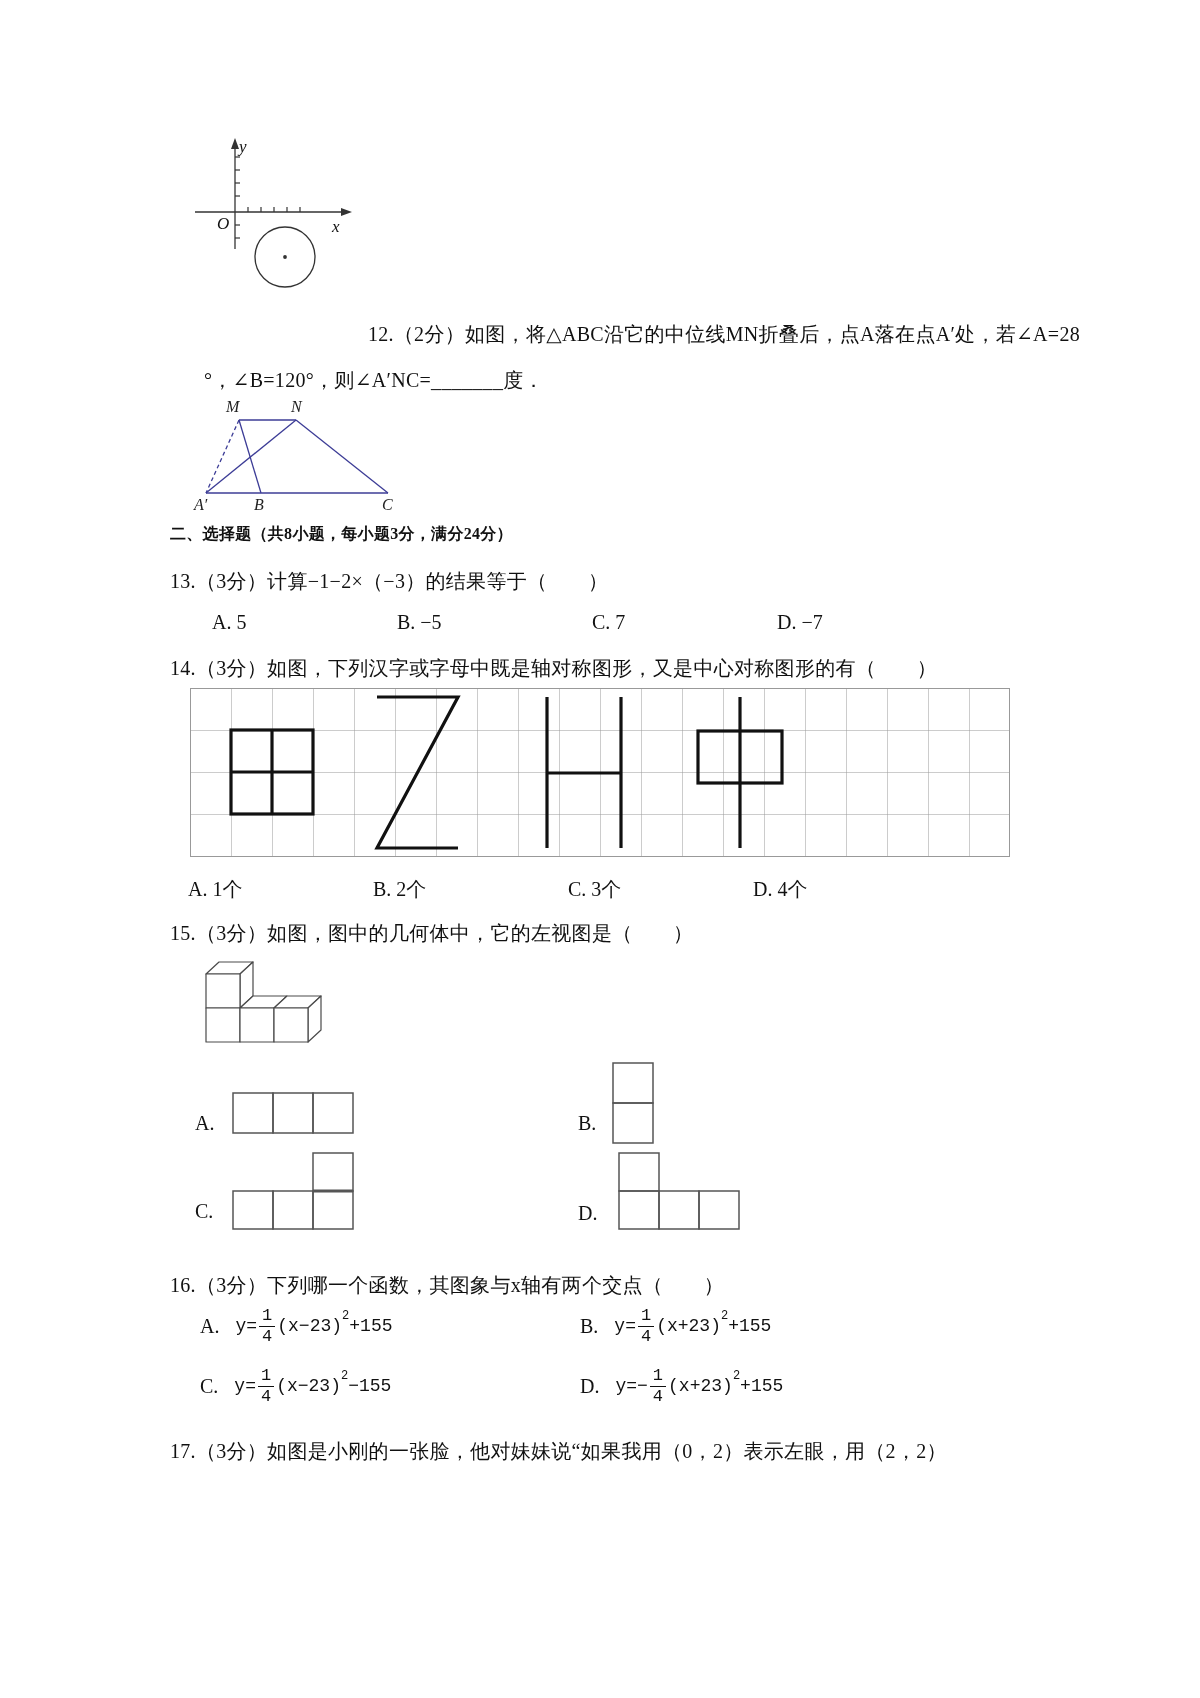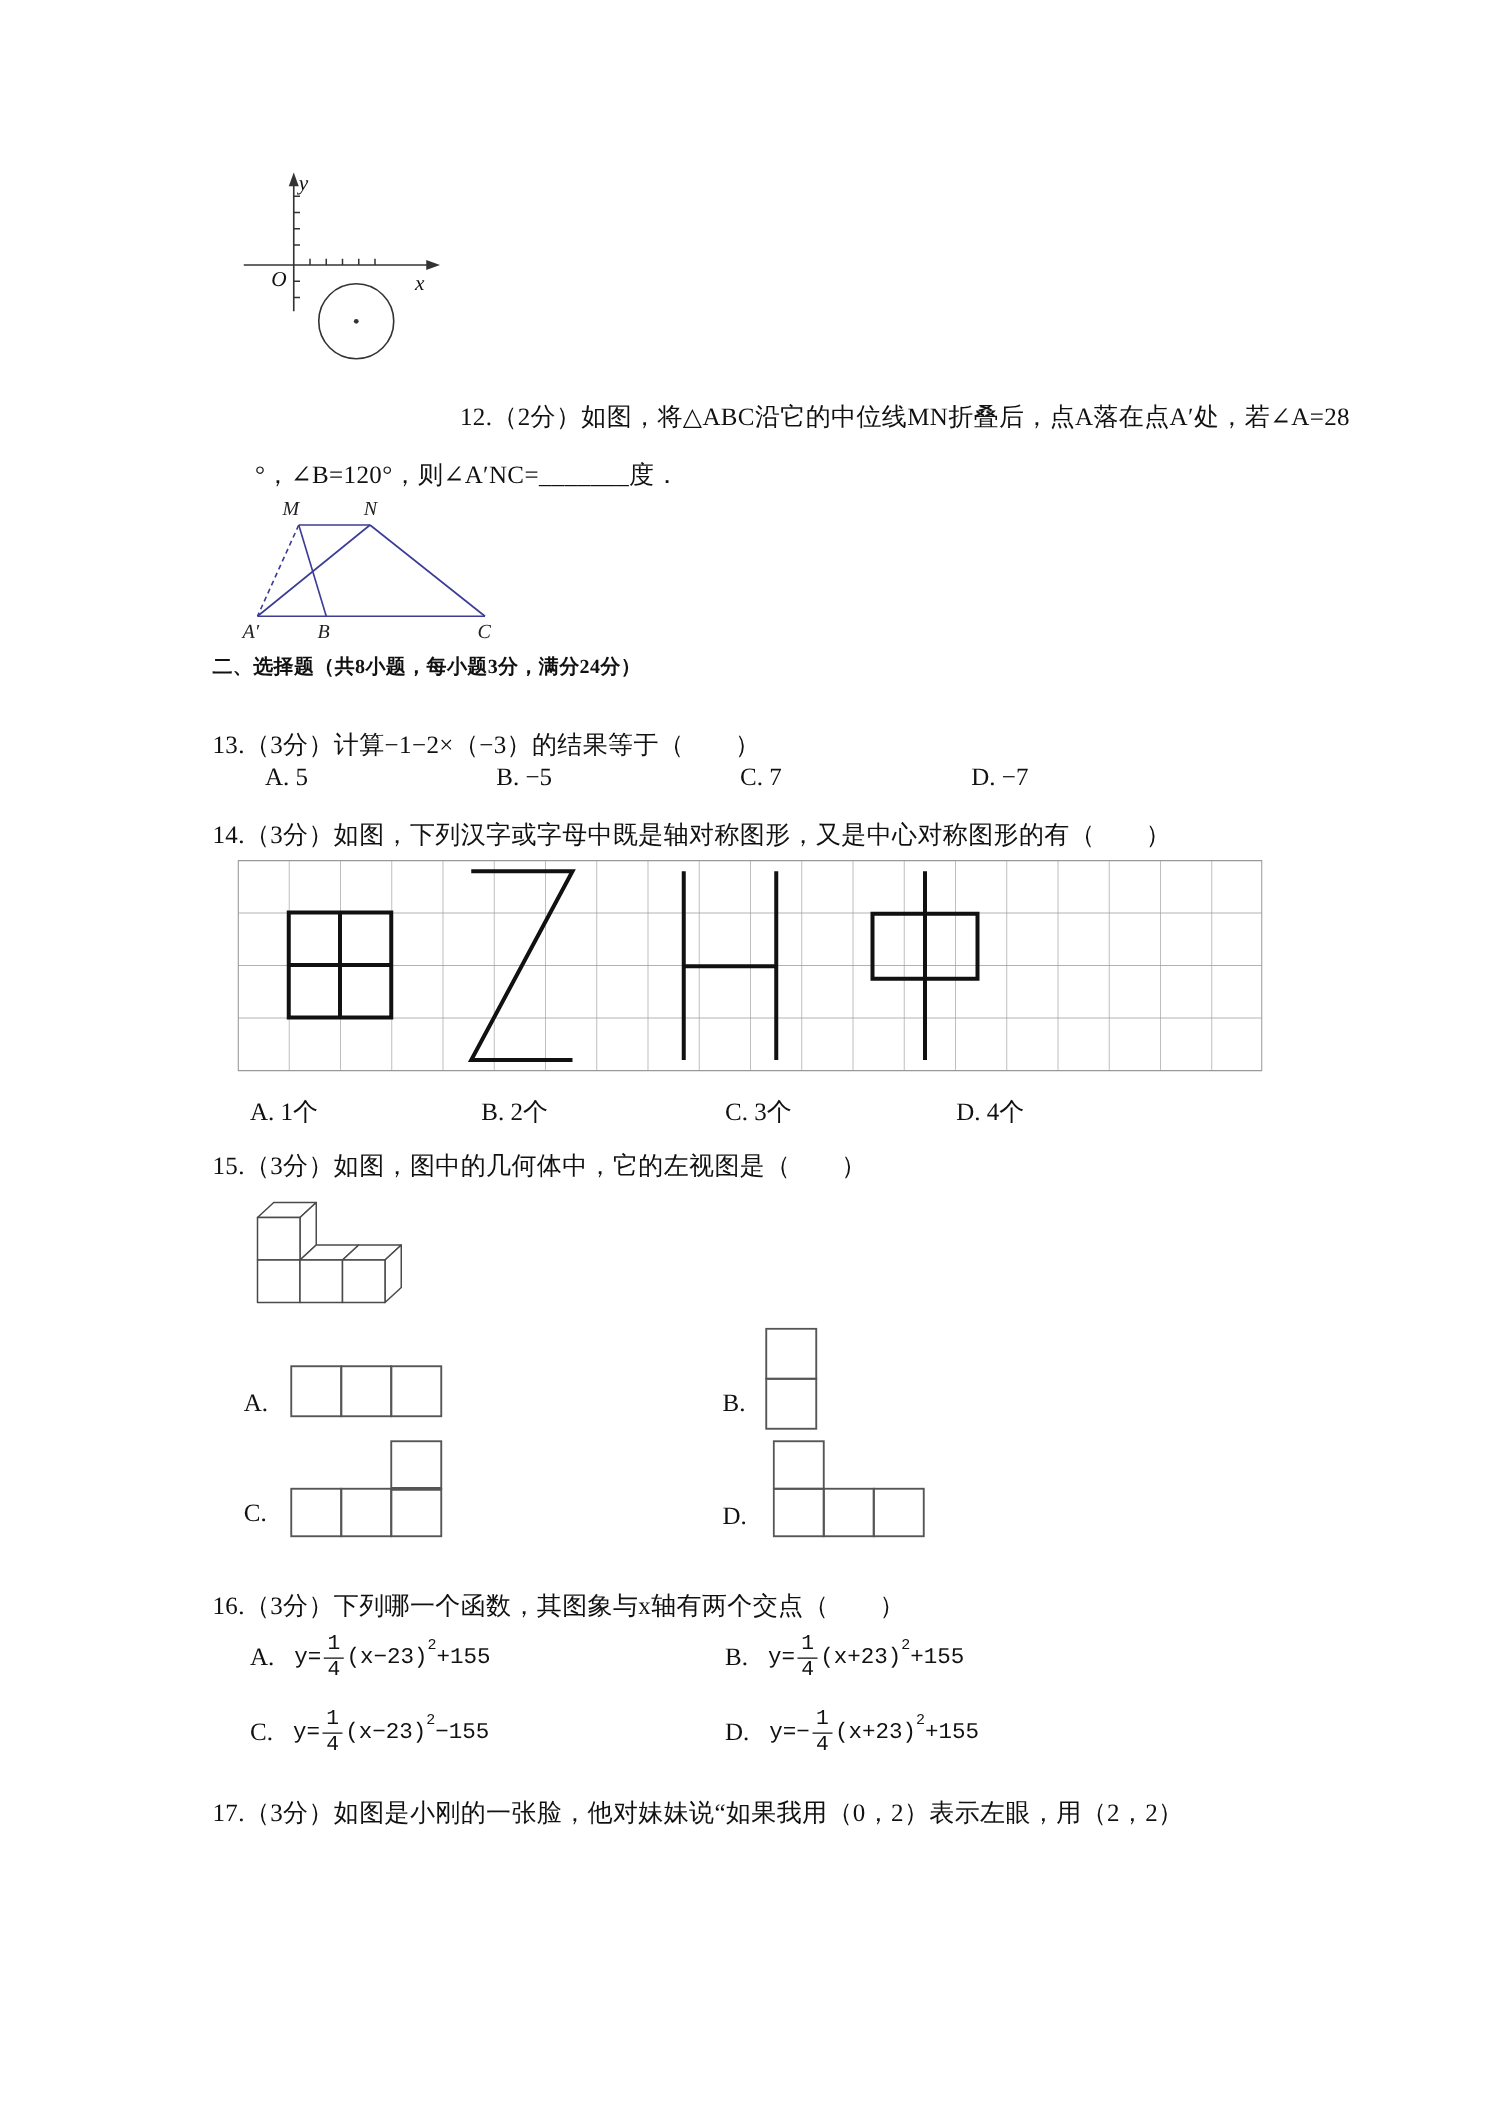--- a/index.html
+++ b/index.html
@@ -12,25 +12,25 @@
   .abs { position:absolute; }
   .qtext { font-size:20px; line-height:1.4; color:#111111; letter-spacing:0.3px; }
   .bold { font-weight:bold; }
   .opts-row { display:grid; grid-template-columns:185px 195px 185px 1fr; font-size:20px; }
 
   .fig-axes   { left:185px; top:135px; }
   .q12-line1  { left:170px; top:320px; width:910px;text-align:right; }
   .q12-line2  { left:204px; top:366px; width:900px; }
   .fig-triangle { left:192px; top:396px; }
   .sec2-title { left:170px; top:523px; font-size:16px; }
-  .q13-text   { left:170px; top:567px;margin-top:15px; }
+  .q13-text   { left:170px; top:567px; }
   .q13-opts   { left:200px; top:611px; width:880px;margin-left:12px; }
   .q14-text   { left:170px; top:654px; }
   .fig-grid   { left:190px; top:688px; }
-  .q14-opts   { left:200px; top:876px; width:880px; }
+  .q14-opts   { left:188px; top:876px; width:880px; }
   .q15-text   { left:170px; top:919px; }
   .fig-cubes  { left:198px; top:956px; }
   .lbl { font-size:20px; }
   .lbl-a { left:195px; top:1112px; }
   .fig-opt-a { left:232px; top:1092px; }
   .lbl-b { left:578px; top:1112px; }
   .fig-opt-b { left:612px; top:1062px; }
   .lbl-c { left:195px; top:1200px; }
   .fig-opt-c { left:232px; top:1152px; }
   .lbl-d { left:578px; top:1202px; }

